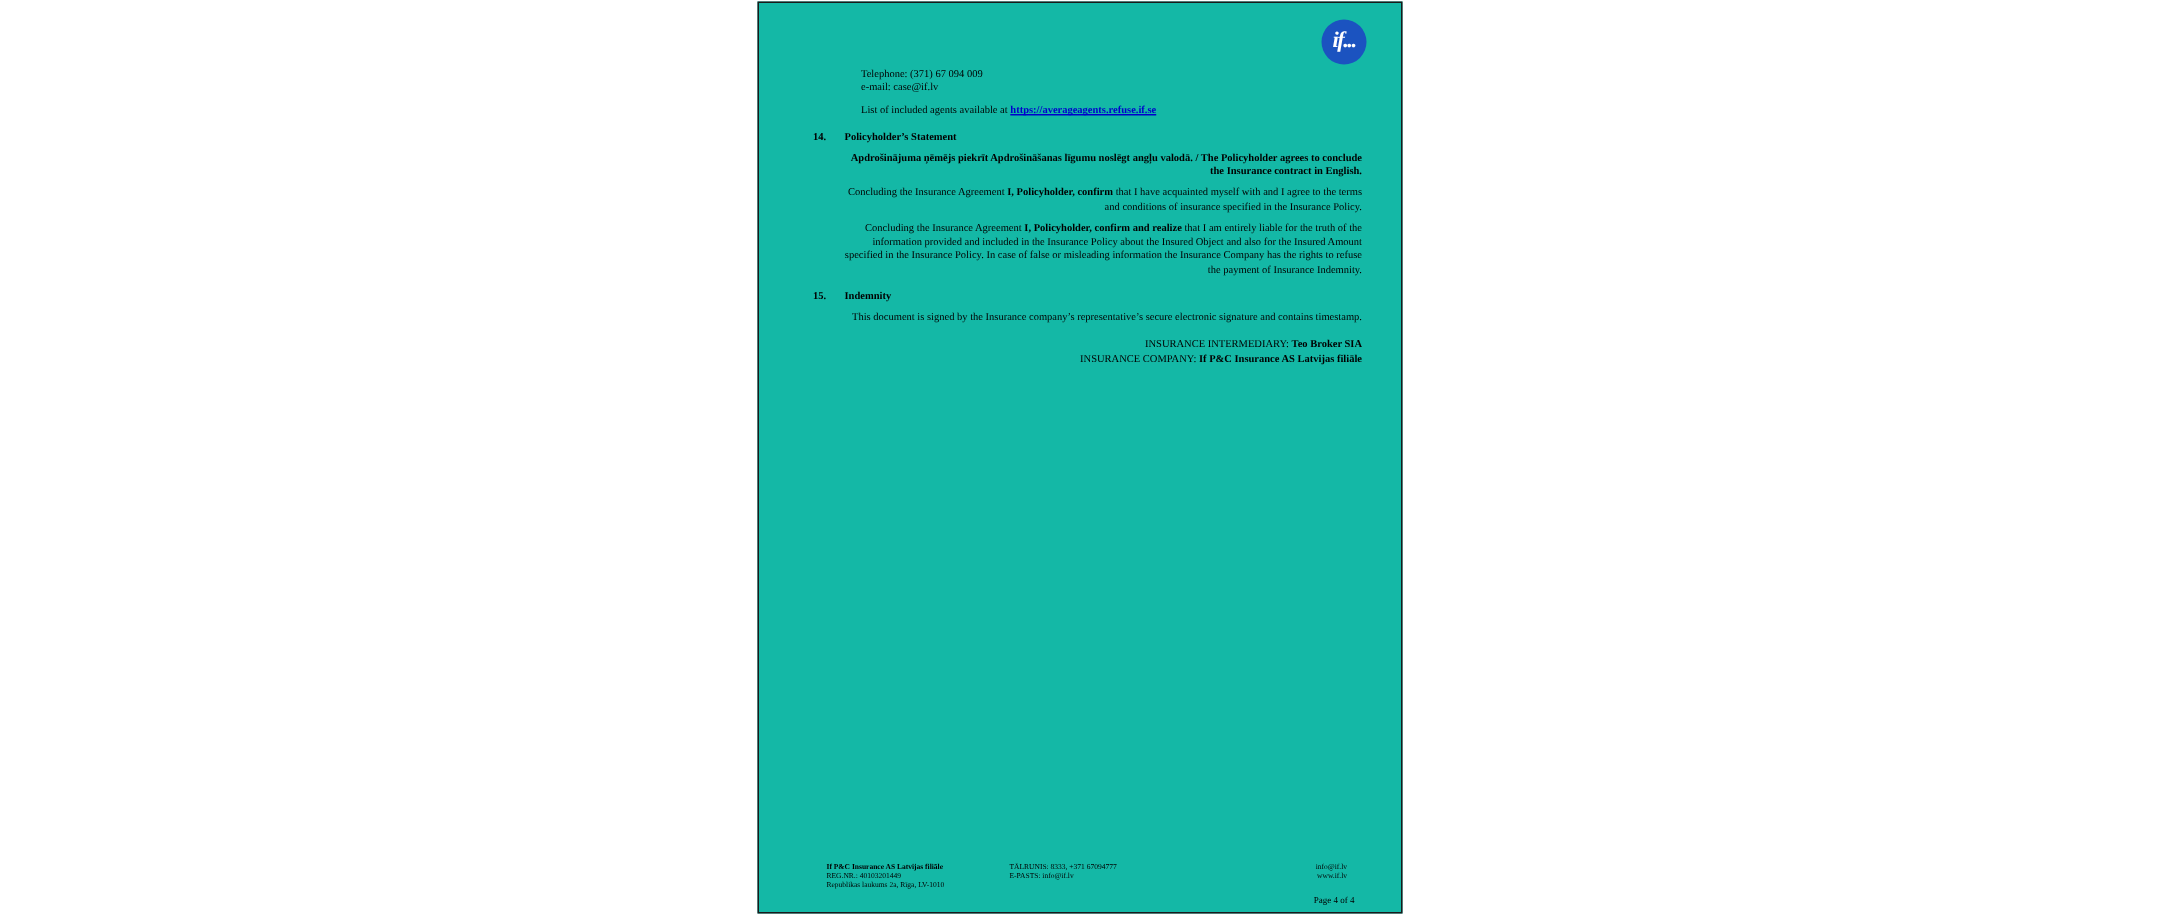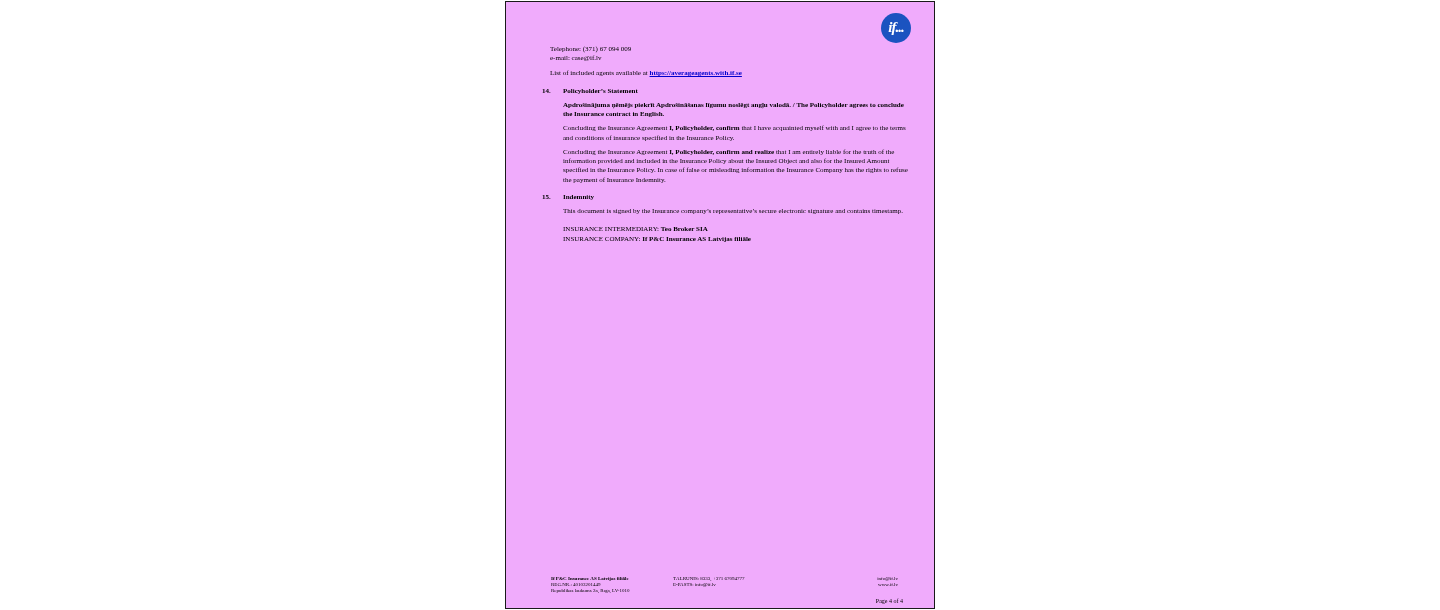--- a/index.html
+++ b/index.html
@@ -10,21 +10,21 @@
     height: 610px;
     font-family: "Liberation Serif", "DejaVu Serif", serif;
     color: #000000;
   }
   .page {
     position: relative;
     width: 428px;
     height: 606px;
     margin: 1px auto 0 auto;
     border: 1px solid #1a1a1a;
-    background: #f0abfc;
+    background: #14b8a6;
     overflow: hidden;
     box-sizing: content-box;
   }
   
   .logo {
     position: absolute;
     left: 375px;
     top: 11px;
     width: 30px;
     height: 30px;
@@ -44,21 +44,21 @@
     letter-spacing: -1px;
     padding-bottom: 2px;
   }
   
   .doc-text {
     font-size: 7px;
     line-height: 9.4px;
   }
   .contact {
     position: absolute;
-    left: 44px;
+    left: 68px;
     top: 43px;
   }
   .contact .line { white-space: nowrap; }
   .agents-line { margin-top: 5.5px; white-space: nowrap; }
   .link {
     color: #0000cc;
     font-weight: bold;
     text-decoration: underline;
     cursor: pointer;
   }
@@ -67,21 +67,21 @@
     left: 36px;
     width: 366px;
   }
   .sec14 { top: 85px; }
   .sec15 { top: 191px; }
   .sec-head { font-weight: bold; }
   .sec-num {
     display: inline-block;
     width: 21px;
   }
-  .sec-body { margin-left: 21px; }
+  .sec-body { margin-left: 21px; text-align: right; }
   .sec-body p { margin: 4.5px 0 0 0; }
   .bold { font-weight: bold; }
   .parties { margin-top: 9px !important; }
   .party-line { white-space: nowrap; margin-top: 12px; }
   
   .footer-col {
     position: absolute;
     top: 574px;
     font-size: 5px;
     line-height: 6px;
@@ -103,21 +103,21 @@
 
 <div class="page doc-text">
 
   <div class="logo">
     <span class="logo-text">if...</span>
   </div>
 
   <div class="contact">
     <div class="line">Telephone: (371) 67 094 009</div>
     <div class="line">e-mail: case@if.lv</div>
-    <div class="agents-line"><span>List of included agents available at </span><a class="link">https://averageagents.with.if.se</a></div>
+    <div class="agents-line"><span>List of included agents available at </span><a class="link">https://averageagents.refuse.if.se</a></div>
   </div>
 
   <div class="section sec14">
     <div class="sec-head"><span class="sec-num">14.</span><span>Policyholder’s Statement</span></div>
     <div class="sec-body">
       <p class="bold">Apdrošinājuma ņēmējs piekrīt Apdrošināšanas līgumu noslēgt angļu valodā. / The Policyholder agrees to conclude the Insurance contract in English.</p>
       <p><span>Concluding the Insurance Agreement </span><span class="bold">I, Policyholder, confirm</span><span> that I have acquainted myself with and I agree to the terms and conditions of insurance specified in the Insurance Policy.</span></p>
       <p><span>Concluding the Insurance Agreement </span><span class="bold">I, Policyholder, confirm and realize</span><span> that I am entirely liable for the truth of the information provided and included in the Insurance Policy about the Insured Object and also for the Insured Amount specified in the Insurance Policy. In case of false or misleading information the Insurance Company has the rights to refuse the payment of Insurance Indemnity.</span></p>
     </div>
   </div>

